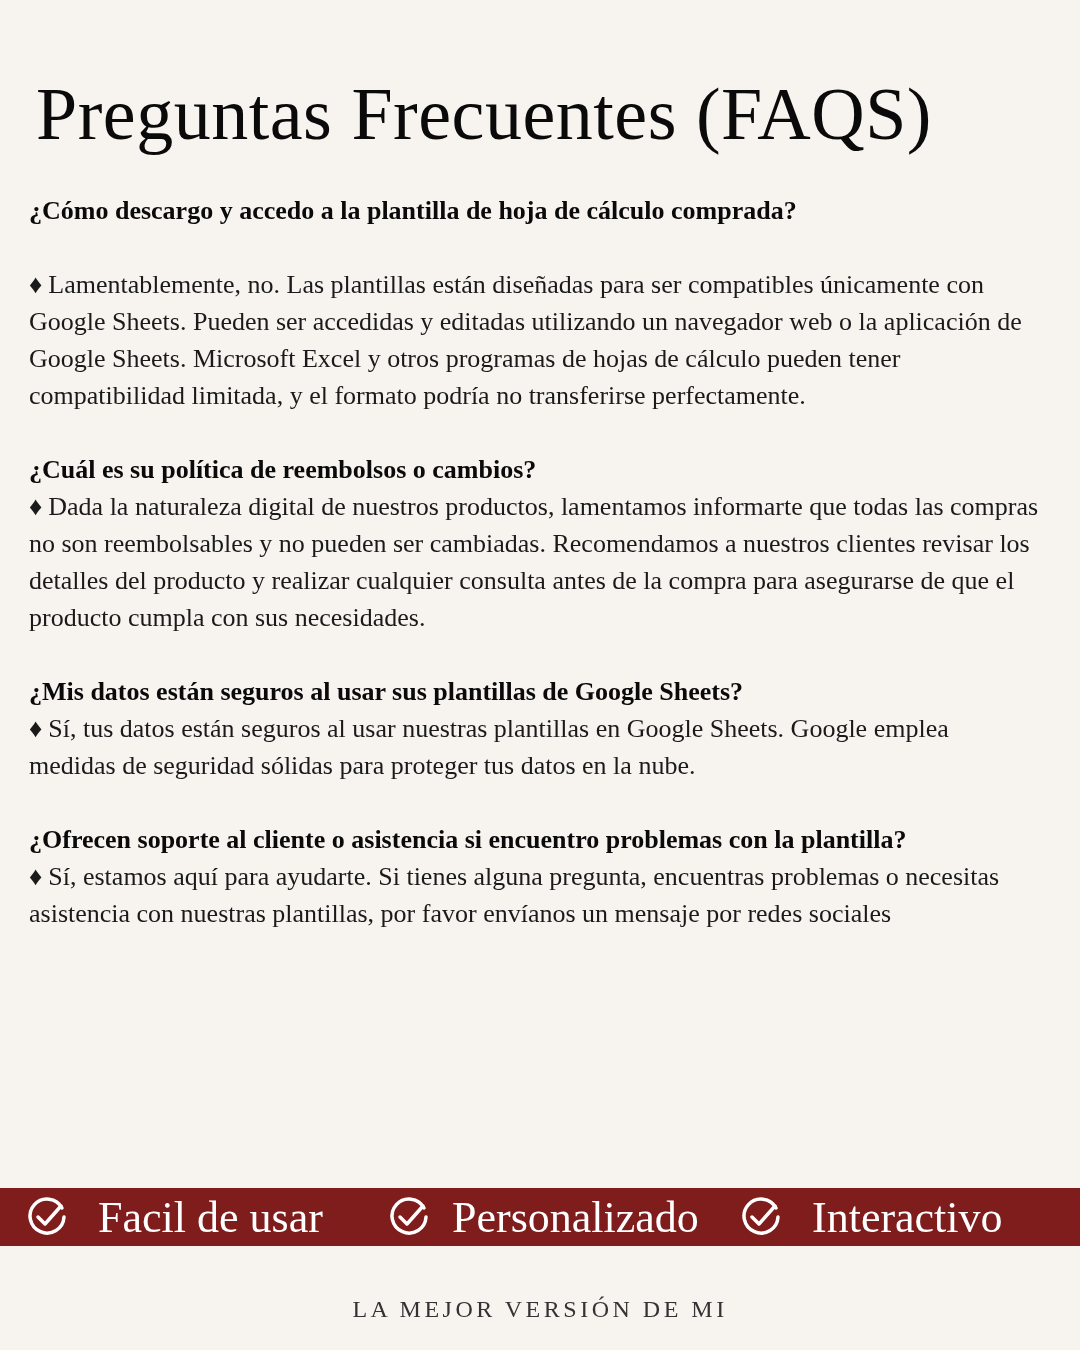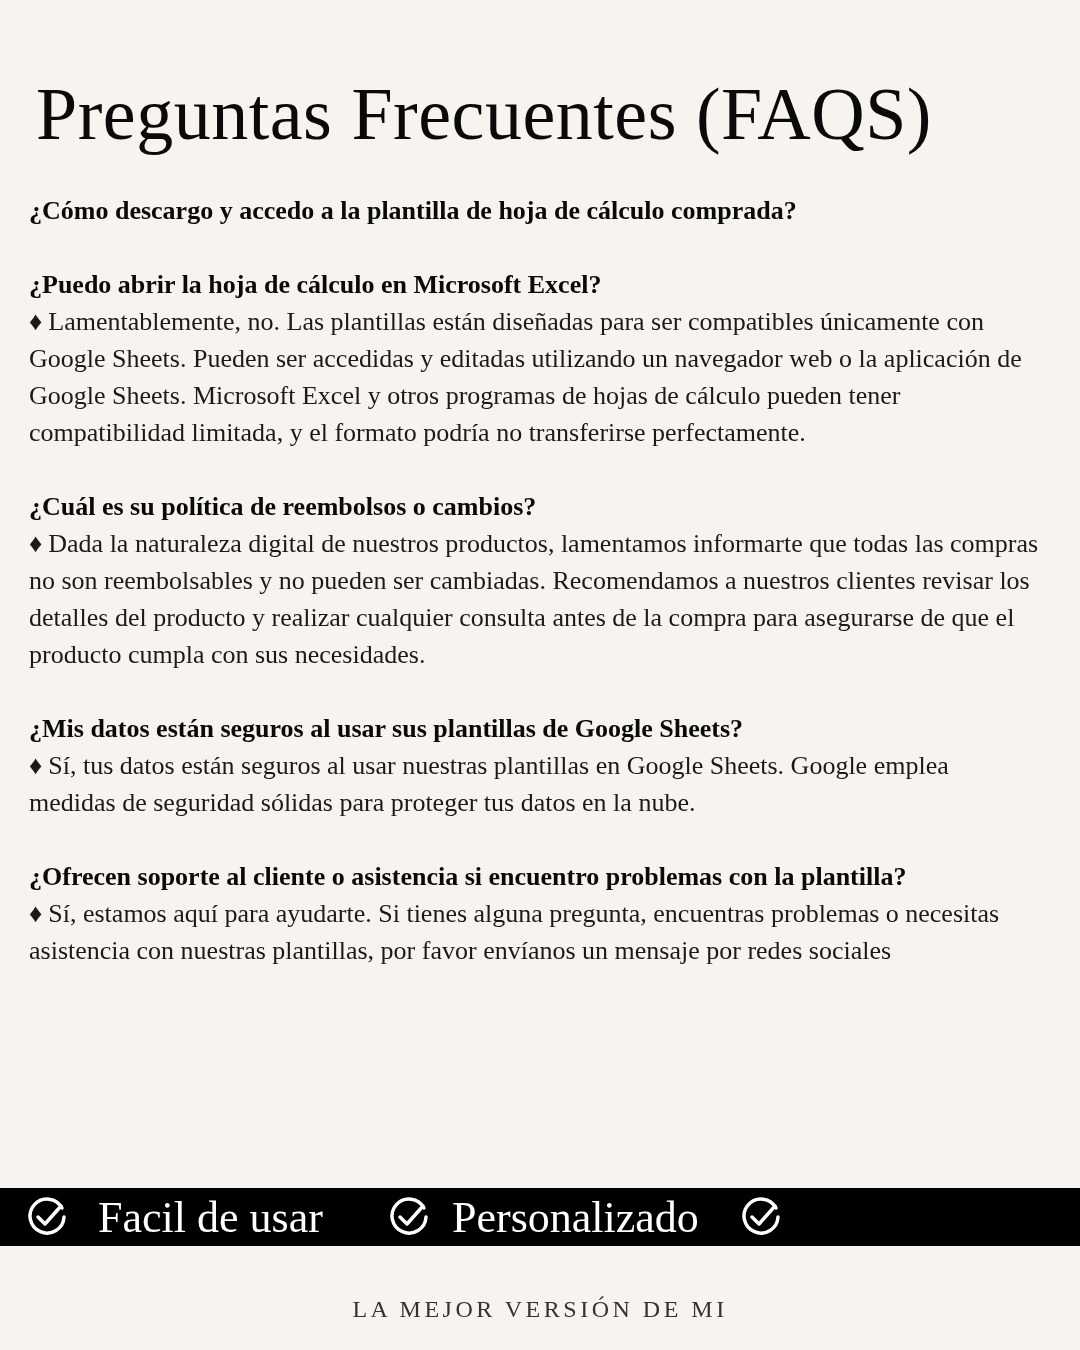--- a/index.html
+++ b/index.html
@@ -15,21 +15,21 @@
   .faqs { position:absolute; top:192px; left:29px; width:1010px; }
   .faq { margin-bottom:37px; }
   .q {
     font-family:"Liberation Serif", serif; font-weight:700; font-size:26px; line-height:37px; color:#0a0a0a;
   }
   .a {
     font-family:"Liberation Serif", serif; font-size:26px; line-height:37px; color:#1a1a1a;
   }
   .bullet { margin-right:6px; }
   .band {
-    position:absolute; top:1188px; left:0; width:1080px; height:58px; background:#000000;
+    position:absolute; top:1188px; left:0; width:1080px; height:58px; background:#7f1d1d;
     display:flex; align-items:center; color:#fff;
   }
   .feat { display:flex; align-items:center; position:absolute; top:0; height:58px; }
   .feat svg { width:42px; height:42px; }
   .feat-label {
     font-family:"Liberation Serif", serif; font-size:44px; margin-left:30px; color:#fff; white-space:nowrap;
   }
   .footer {
     position:absolute; top:1296px; left:0; width:1080px; text-align:center;
     font-family:"Liberation Serif", serif; font-weight:400; font-size:24px; letter-spacing:3.5px; color:#333;
@@ -38,21 +38,20 @@
 </head>
 <body>
 
 <h1 class="title">Preguntas Frecuentes (FAQS)</h1>
 
 <div class="faqs">
   <div class="faq">
     <div class="q">¿Cómo descargo y accedo a la plantilla de hoja de cálculo comprada?</div>
   </div>
   <div class="faq">
-    <div class="q">¿Puedo abrir la hoja de cálculo en Microsoft Excel?</div>
     <div class="a"><span class="bullet">♦</span><span>Lamentablemente, no. Las plantillas están diseñadas para ser compatibles únicamente con Google Sheets. Pueden ser accedidas y editadas utilizando un navegador web o la aplicación de Google Sheets. Microsoft Excel y otros programas de hojas de cálculo pueden tener compatibilidad limitada, y el formato podría no transferirse perfectamente.</span></div>
   </div>
   <div class="faq">
     <div class="q">¿Cuál es su política de reembolsos o cambios?</div>
     <div class="a"><span class="bullet">♦</span><span>Dada la naturaleza digital de nuestros productos, lamentamos informarte que todas las compras no son reembolsables y no pueden ser cambiadas. Recomendamos a nuestros clientes revisar los detalles del producto y realizar cualquier consulta antes de la compra para asegurarse de que el producto cumpla con sus necesidades.</span></div>
   </div>
   <div class="faq">
     <div class="q">¿Mis datos están seguros al usar sus plantillas de Google Sheets?</div>
     <div class="a"><span class="bullet">♦</span><span>Sí, tus datos están seguros al usar nuestras plantillas en Google Sheets. Google emplea medidas de seguridad sólidas para proteger tus datos en la nube.</span></div>
   </div>
@@ -75,16 +74,17 @@
         <path d="M36 12 A17 17 0 1 0 38 21" fill="none" stroke="#fff" stroke-width="3.5" stroke-linecap="round"></path>
         <path d="M12 21 L19 28 L35 10" fill="none" stroke="#fff" stroke-width="3.5" stroke-linecap="round" stroke-linejoin="round"></path>
       </svg>
     <span class="feat-label" style="margin-left:22px">Personalizado</span>
   </div>
   <div class="feat" style="left:740px">
     <svg viewBox="0 0 42 42">
         <path d="M36 12 A17 17 0 1 0 38 21" fill="none" stroke="#fff" stroke-width="3.5" stroke-linecap="round"></path>
         <path d="M12 21 L19 28 L35 10" fill="none" stroke="#fff" stroke-width="3.5" stroke-linecap="round" stroke-linejoin="round"></path>
       </svg>
+    <span class="feat-label">Interactivo</span>
   </div>
 </div>
 
 <div class="footer">LA MEJOR VERSIÓN DE MI</div>
 
 </body></html>

